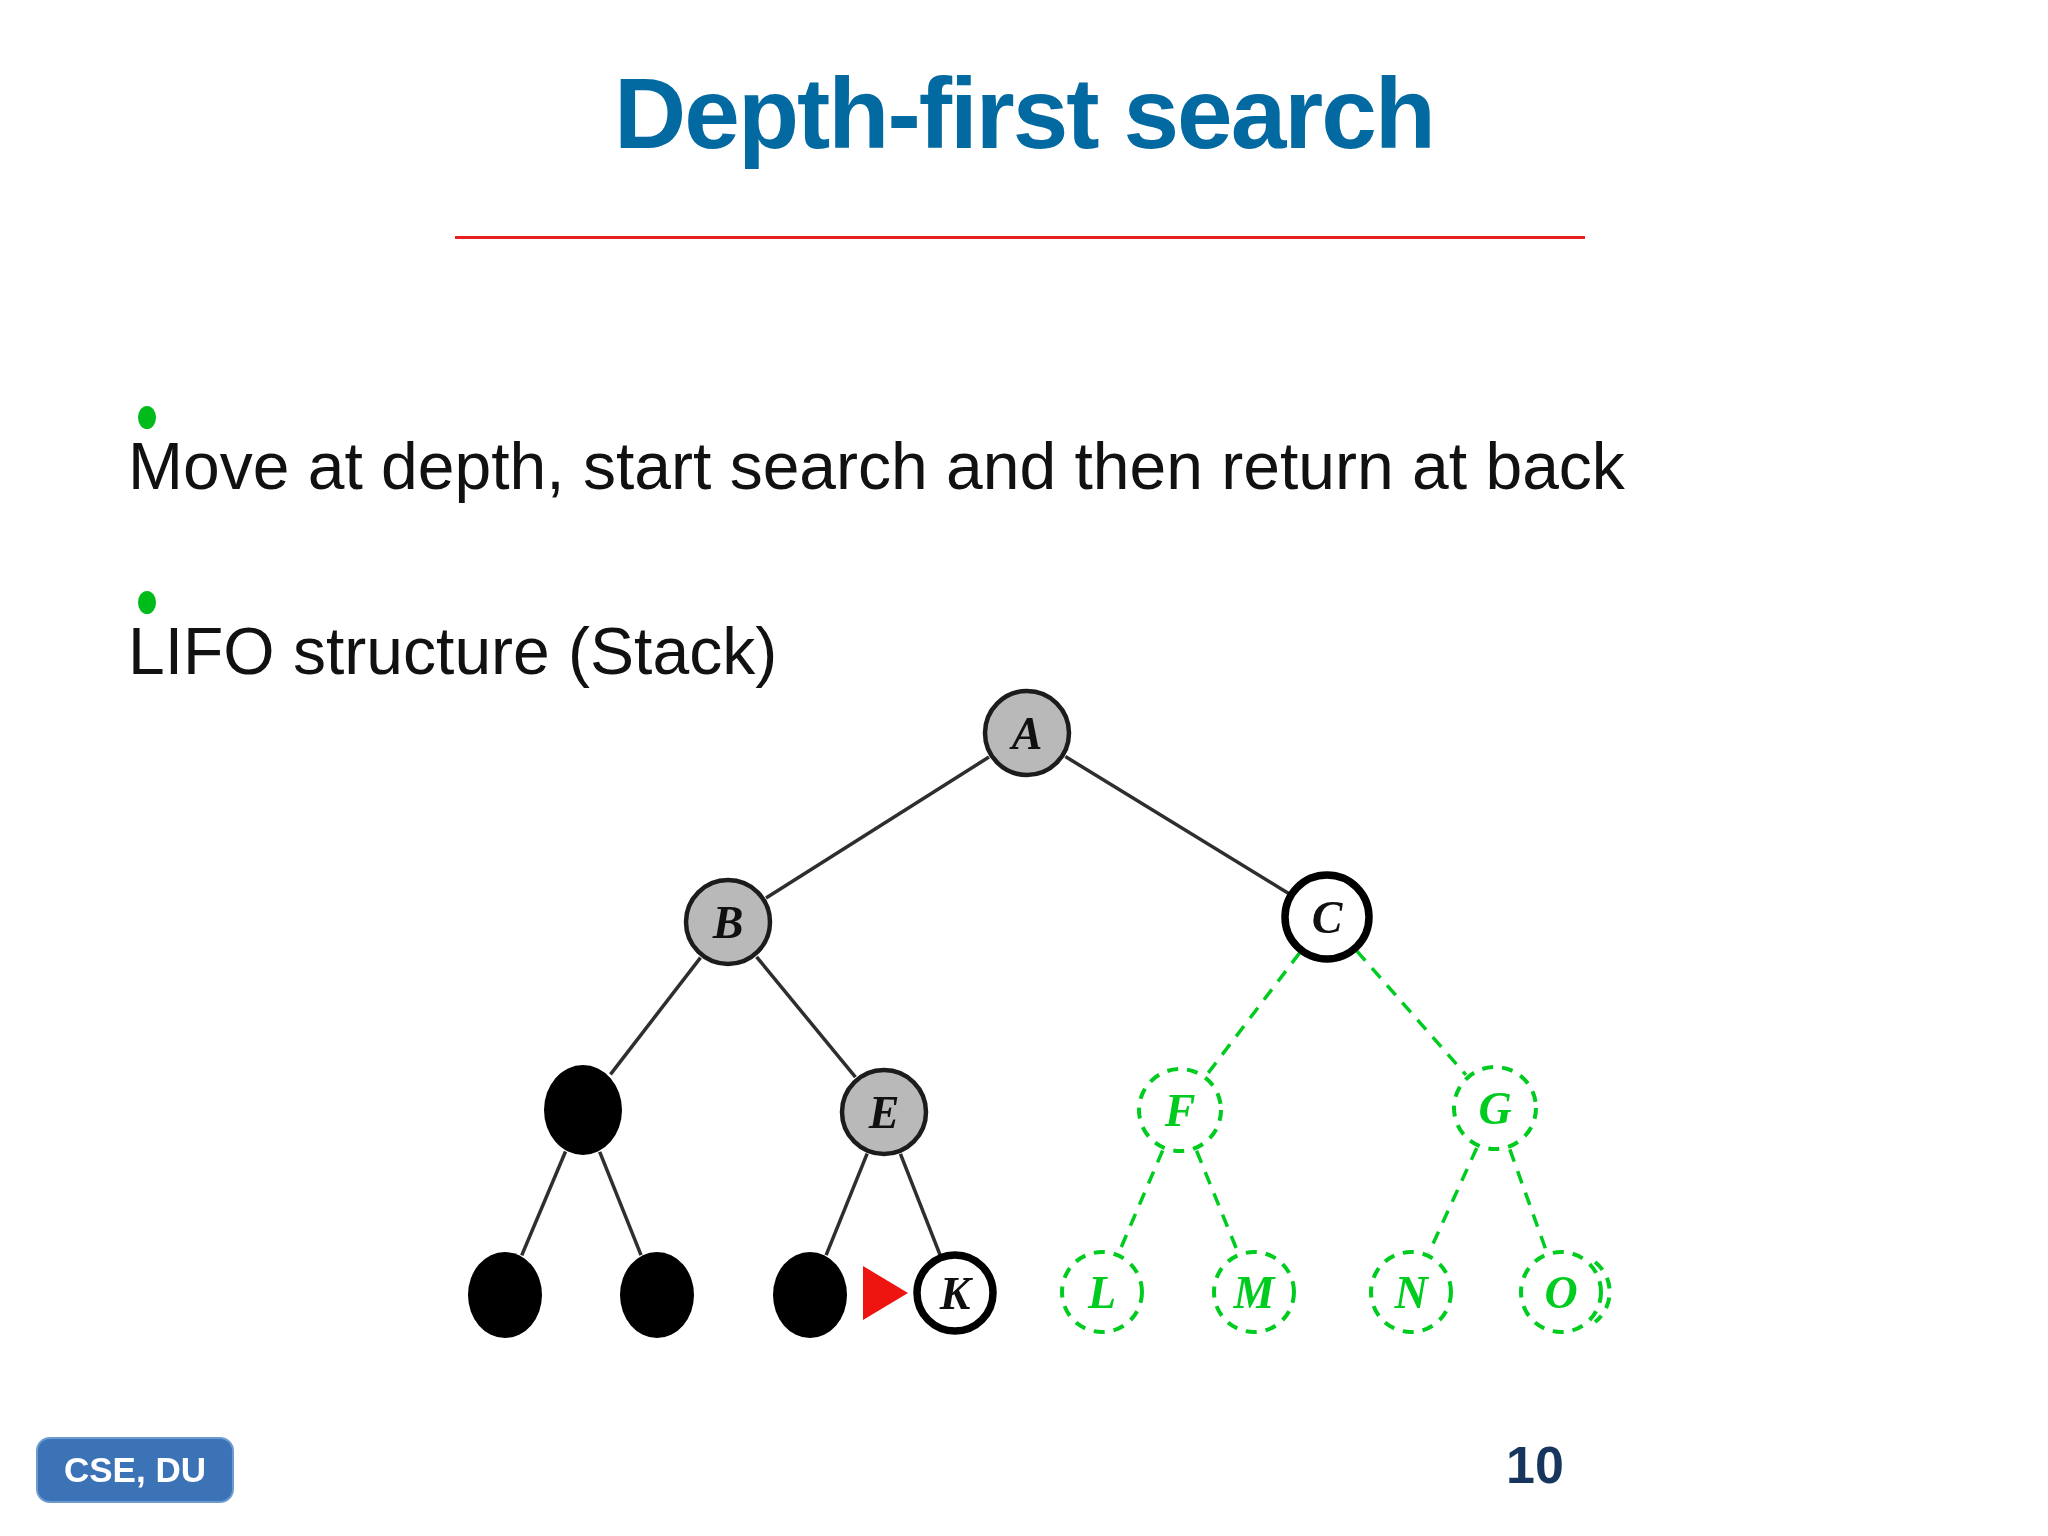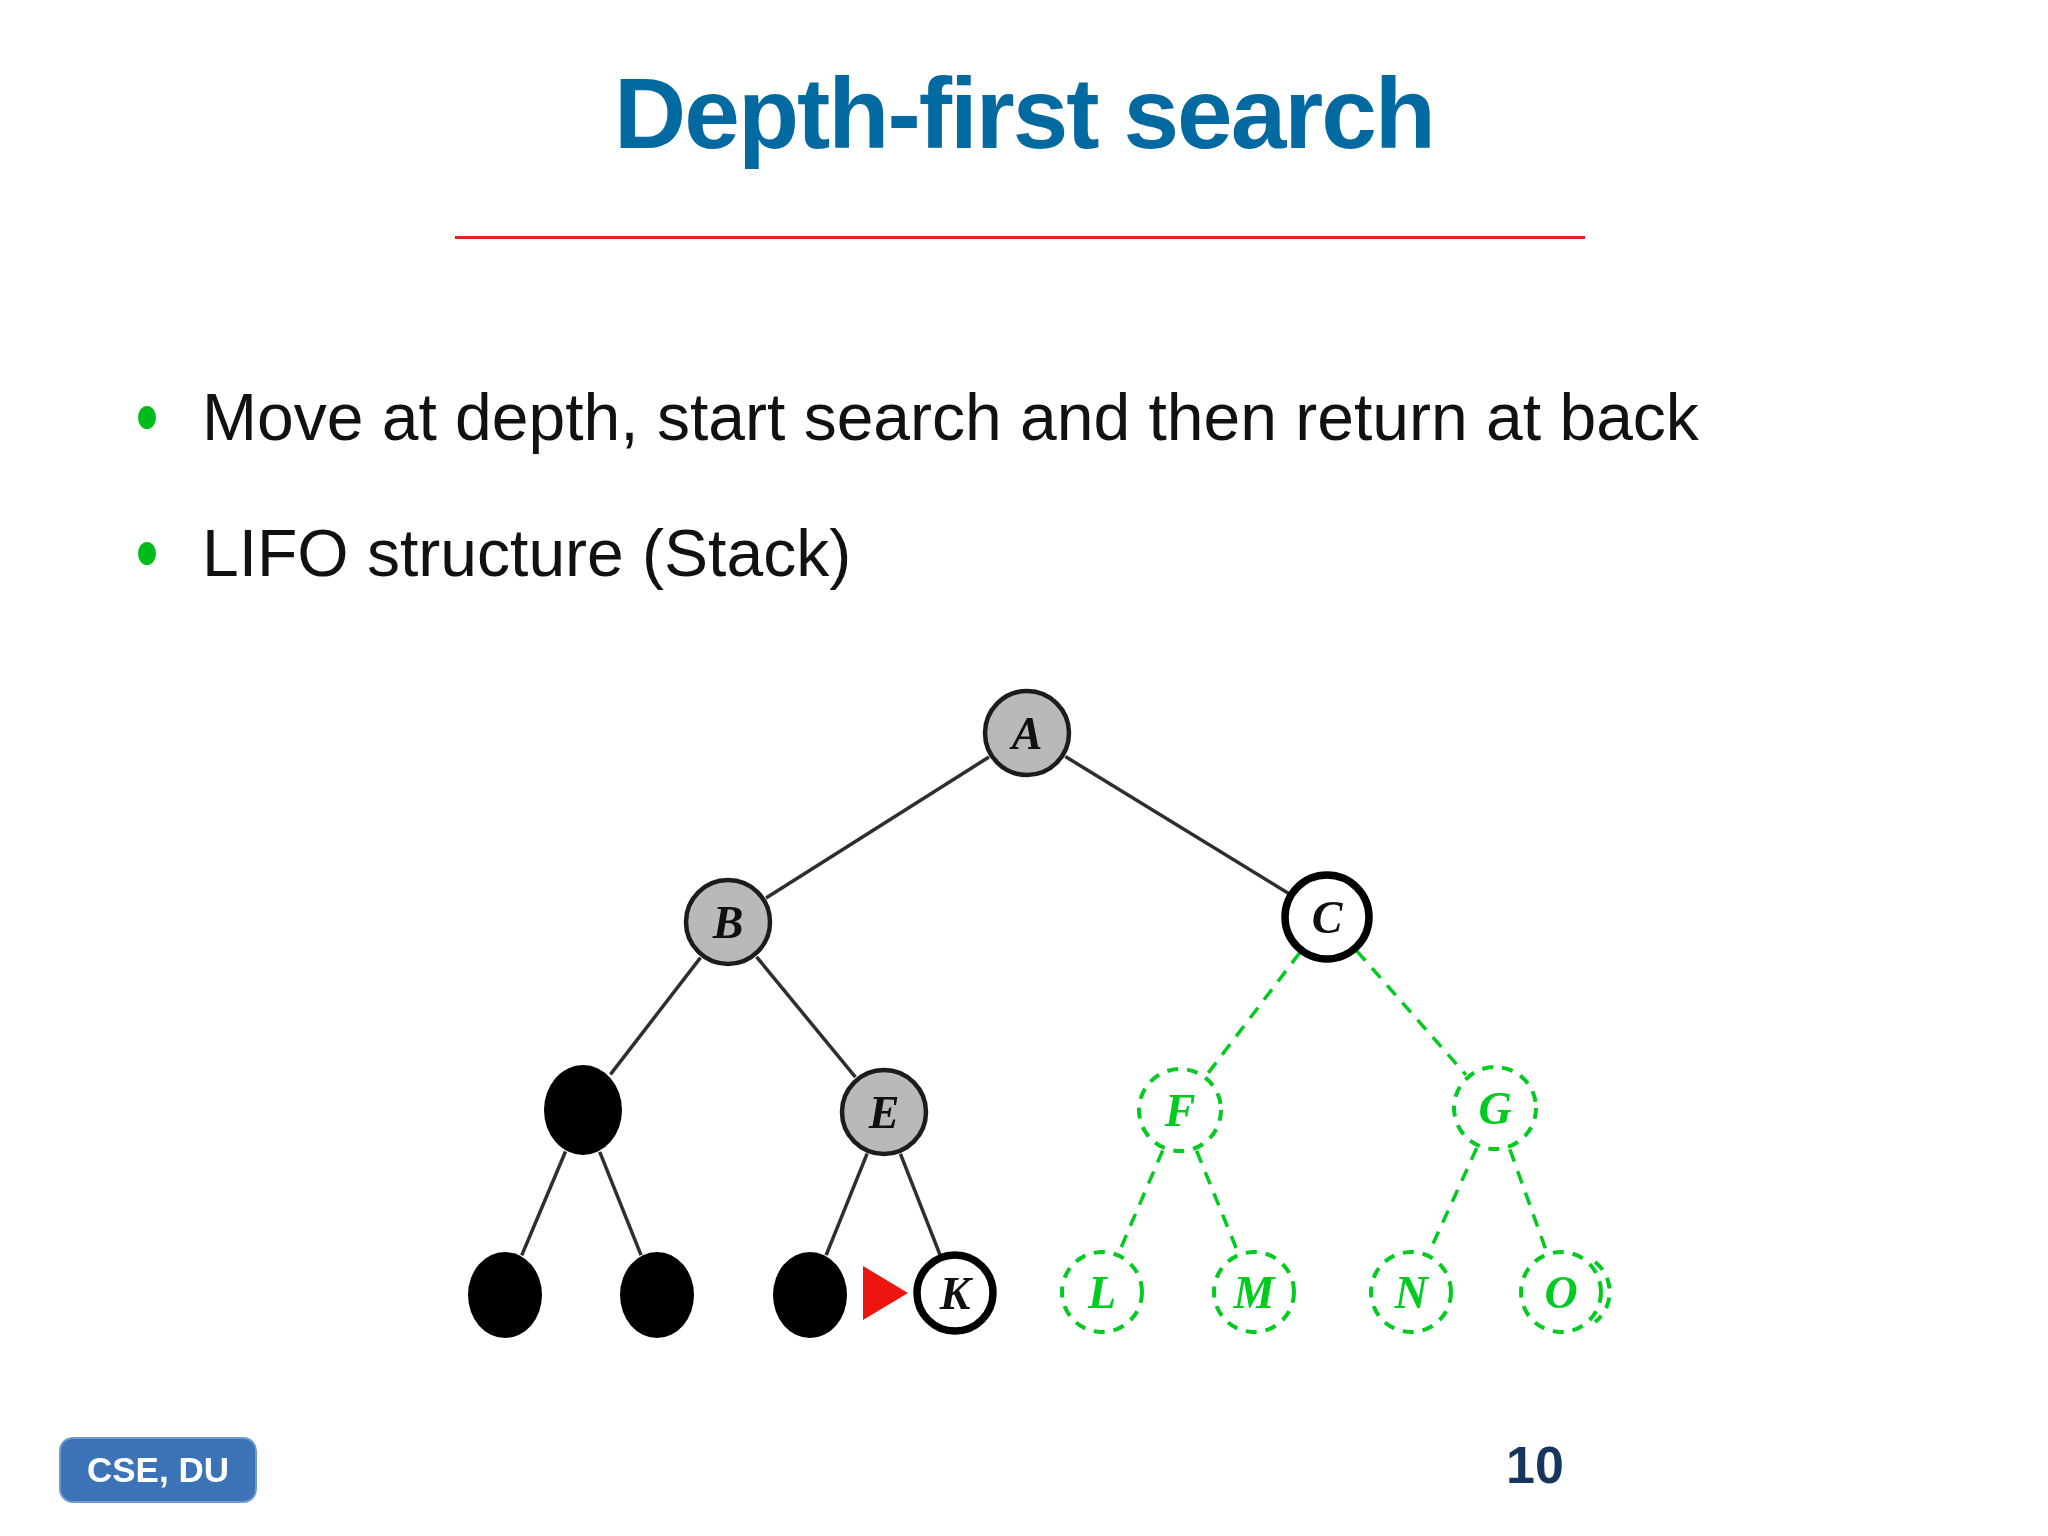--- a/index.html
+++ b/index.html
@@ -16,34 +16,33 @@
     font-size:100px;font-weight:bold;color:#0369a1;
     letter-spacing:-2px;
   }
   .title-rule{
     position:absolute;left:455px;top:236px;width:1130px;height:3px;
     background:#e62020;
   }
   .bullets{
     position:absolute;left:128px;top:380px;margin:0;padding:0;list-style:none;
   }
-  .bullets li{display:flex;align-items:flex-start;margin-bottom:60px;}
+  .bullets li{display:flex;align-items:flex-start;margin-bottom:60px;flex-direction:column;}
   .dot{
     width:18px;height:23px;border-radius:50%;
     background:#00bb1a;margin:26px 46px 0 10px;flex:none;
   }
   .bullet-text{font-size:66px;color:#111111;line-height:1.15;}
   .tree-svg{position:absolute;left:0;top:0;width:2048px;height:1536px;}
   .badge{
     position:absolute;left:36px;top:1437px;
     background:#3b73b6;color:#ffffff;
     font-size:35px;font-weight:bold;
     padding:11px 26px;border-radius:14px;
     border:2px solid #6d9bd1;
-    margin-left:23px;
   }
   .page-number{
     position:absolute;left:1486px;top:1435px;
     font-size:52px;font-weight:bold;color:#17365d;margin-left:20px;
   }
 </style>
 </head>
 <body>
 
 <svg id="tree-svg" class="tree-svg" viewBox="0 0 2048 1536">

